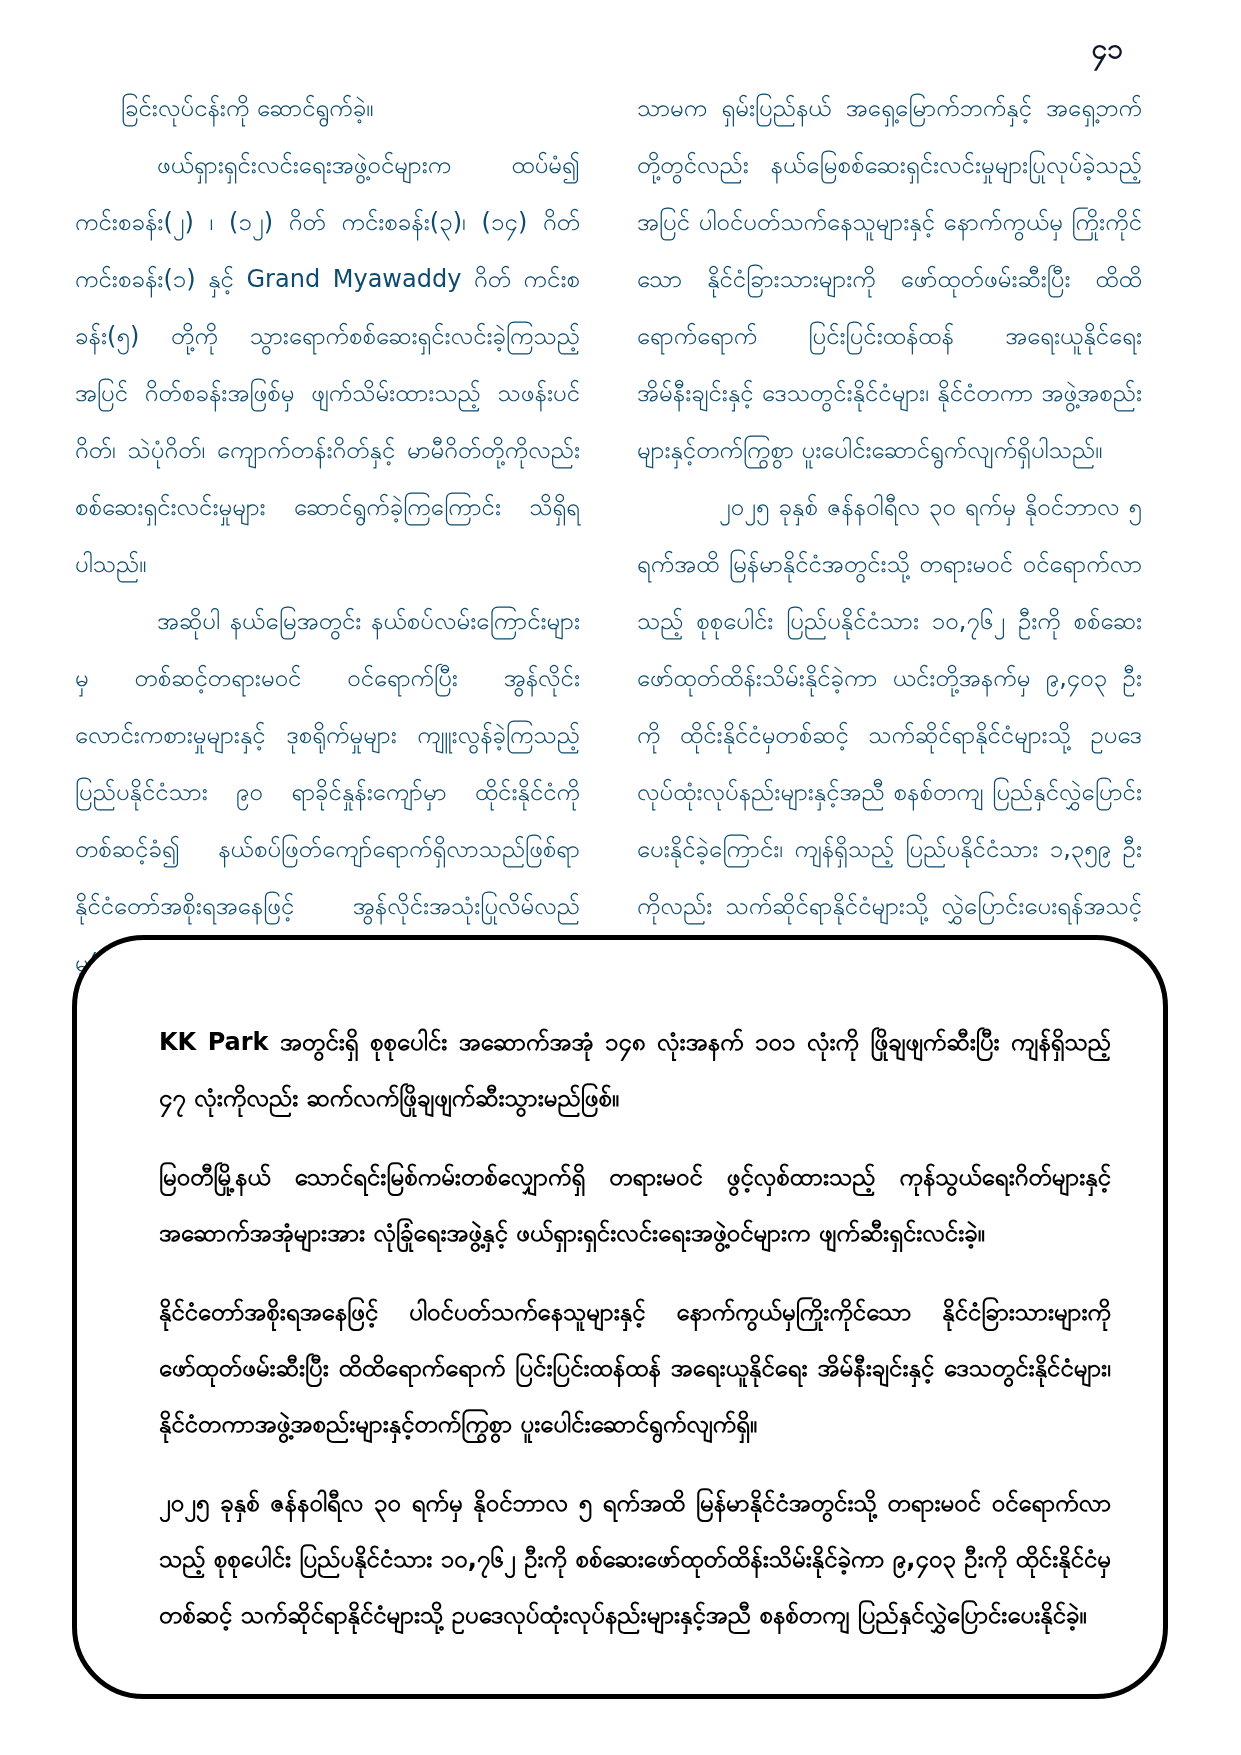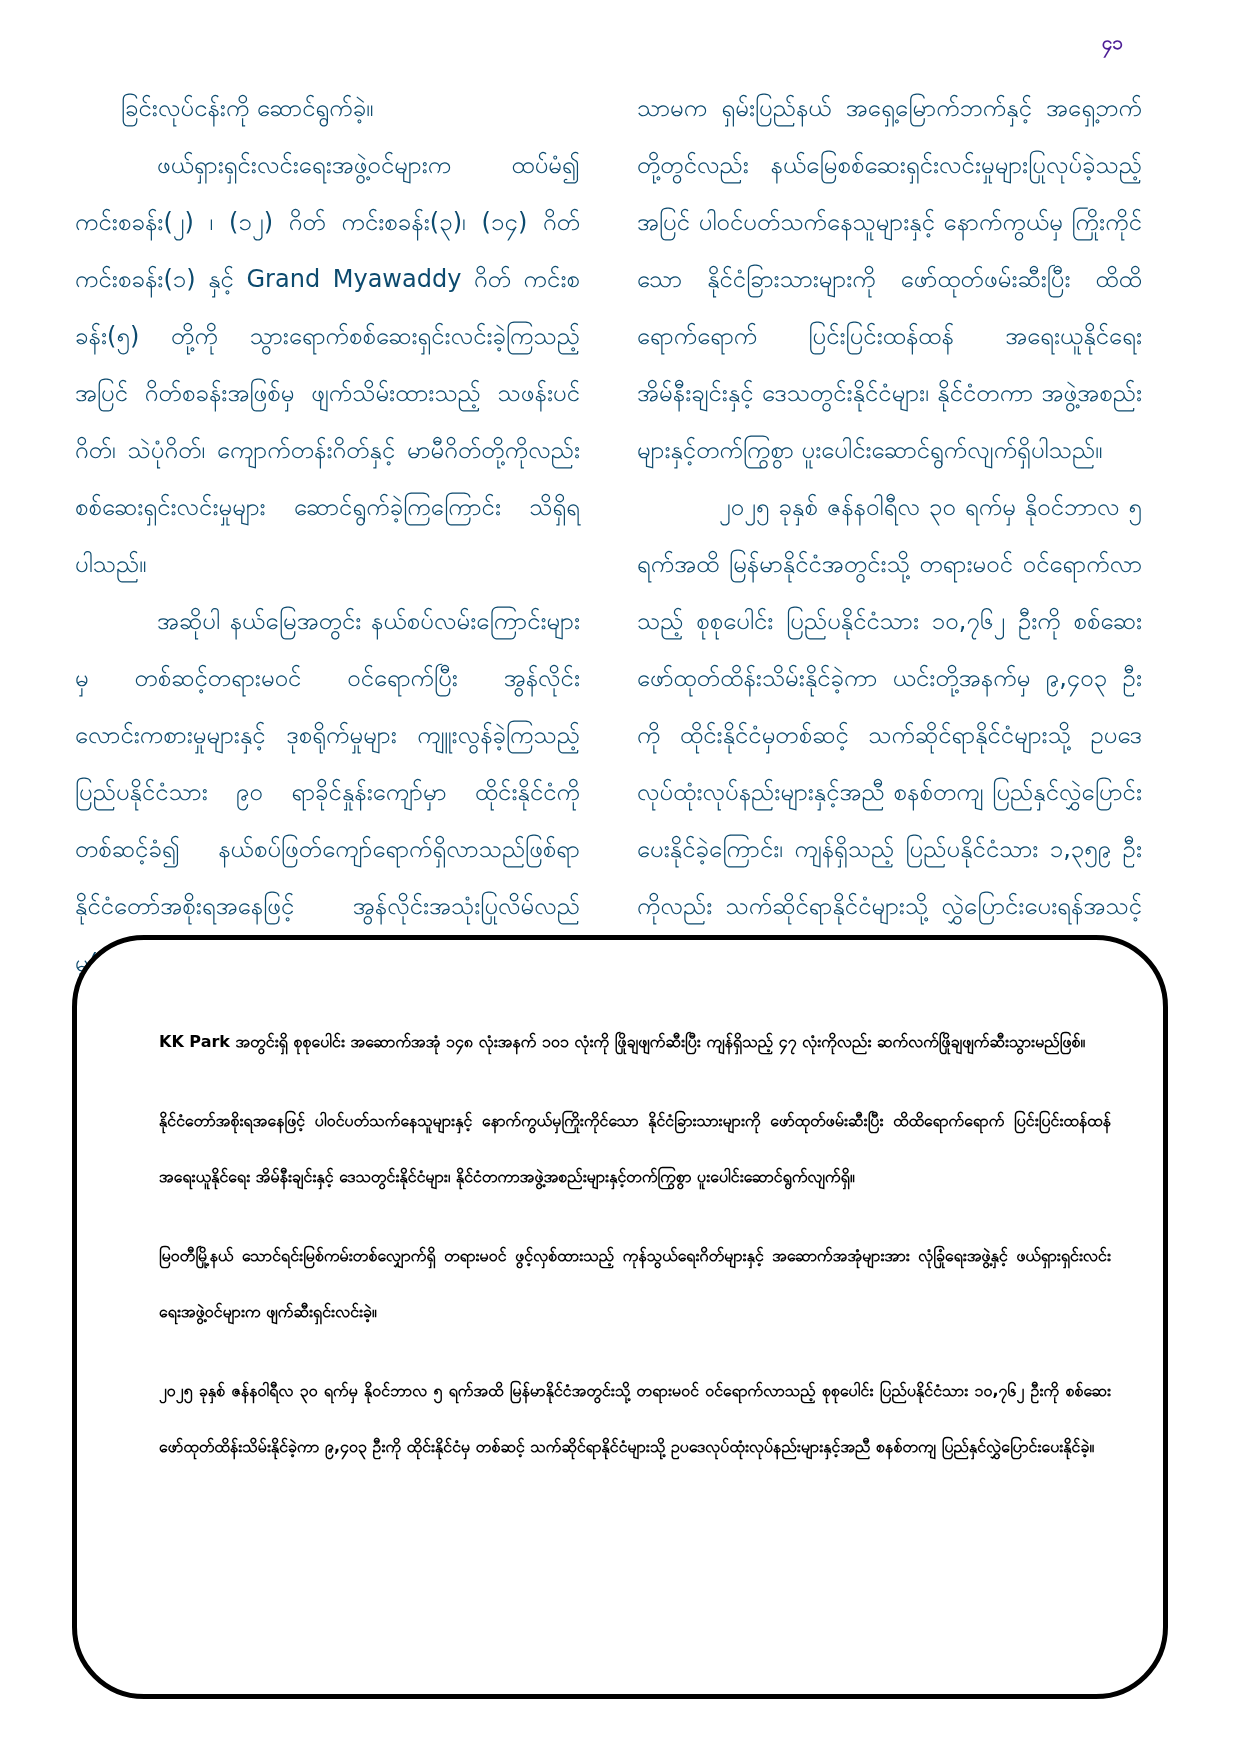--- a/index.html
+++ b/index.html
@@ -10,23 +10,23 @@
     height: 1755px;
     background: #ffffff;
     font-family: "DejaVu Sans", sans-serif;
     color: #111111;
     overflow: hidden;
   }
   .page-number {
     position: absolute;
     top: 30px;
     right: 118px;
-    font-size: 19px;
+    font-size: 28px;
     font-weight: bold;
-    color: #4c1d95;
+    color: #0f172a;
   }
   .column {
     position: absolute;
     top: 80px;
     width: 505px;
     font-size: 24px;
     line-height: 57px;
     text-align: justify;
     color: #0c4a6e;
   }
@@ -64,21 +64,21 @@
     padding-top: 20px;
   }
   .bullet-marker .dot {
     width: 14px;
     height: 14px;
     border-radius: 50%;
     background: #000000;
   }
   .bullet-text {
     flex: 1;
-    font-size: 16px;
+    font-size: 24px;
     line-height: 56px;
     font-weight: bold;
     text-align: justify;
     color: #000000;
   }
 </style>
 </head>
 <body>
 
 <div class="page">
@@ -99,26 +99,26 @@
 
   <div class="summary-box">
 
     <div class="bullet-item">
       <span class="bullet-marker"><span class="dot"></span></span>
       <span class="bullet-text">KK Park အတွင်းရှိ စုစုပေါင်း အဆောက်အအုံ ၁၄၈ လုံးအနက် ၁၀၁ လုံးကို ဖြိုချဖျက်ဆီးပြီး ကျန်ရှိသည့် ၄၇ လုံးကိုလည်း ဆက်လက်ဖြိုချဖျက်ဆီးသွားမည်ဖြစ်။</span>
     </div>
 
     <div class="bullet-item">
       <span class="bullet-marker"><span class="dot"></span></span>
-      <span class="bullet-text">နိုင်ငံတော်အစိုးရအနေဖြင့် ပါဝင်ပတ်သက်နေသူများနှင့် နောက်ကွယ်မှကြိုးကိုင်သော နိုင်ငံခြားသားများကို ဖော်ထုတ်ဖမ်းဆီးပြီး ထိထိရောက်ရောက် ပြင်းပြင်းထန်ထန် အရေးယူနိုင်ရေး အိမ်နီးချင်းနှင့် ဒေသတွင်းနိုင်ငံများ၊ နိုင်ငံတကာအဖွဲ့အစည်းများနှင့်တက်ကြွစွာ ပူးပေါင်းဆောင်ရွက်လျက်ရှိ။</span>
+      <span class="bullet-text">မြဝတီမြို့နယ် သောင်ရင်းမြစ်ကမ်းတစ်လျှောက်ရှိ တရားမဝင် ဖွင့်လှစ်ထားသည့် ကုန်သွယ်ရေးဂိတ်များနှင့် အဆောက်အအုံများအား လုံခြုံရေးအဖွဲ့နှင့် ဖယ်ရှားရှင်းလင်းရေးအဖွဲ့ဝင်များက ဖျက်ဆီးရှင်းလင်းခဲ့။</span>
     </div>
 
     <div class="bullet-item">
       <span class="bullet-marker"><span class="dot"></span></span>
-      <span class="bullet-text">မြဝတီမြို့နယ် သောင်ရင်းမြစ်ကမ်းတစ်လျှောက်ရှိ တရားမဝင် ဖွင့်လှစ်ထားသည့် ကုန်သွယ်ရေးဂိတ်များနှင့် အဆောက်အအုံများအား လုံခြုံရေးအဖွဲ့နှင့် ဖယ်ရှားရှင်းလင်းရေးအဖွဲ့ဝင်များက ဖျက်ဆီးရှင်းလင်းခဲ့။</span>
+      <span class="bullet-text">နိုင်ငံတော်အစိုးရအနေဖြင့် ပါဝင်ပတ်သက်နေသူများနှင့် နောက်ကွယ်မှကြိုးကိုင်သော နိုင်ငံခြားသားများကို ဖော်ထုတ်ဖမ်းဆီးပြီး ထိထိရောက်ရောက် ပြင်းပြင်းထန်ထန် အရေးယူနိုင်ရေး အိမ်နီးချင်းနှင့် ဒေသတွင်းနိုင်ငံများ၊ နိုင်ငံတကာအဖွဲ့အစည်းများနှင့်တက်ကြွစွာ ပူးပေါင်းဆောင်ရွက်လျက်ရှိ။</span>
     </div>
 
     <div class="bullet-item">
       <span class="bullet-marker"><span class="dot"></span></span>
       <span class="bullet-text">၂၀၂၅ ခုနှစ် ဇန်နဝါရီလ ၃၀ ရက်မှ နိုဝင်ဘာလ ၅ ရက်အထိ မြန်မာနိုင်ငံအတွင်းသို့ တရားမဝင် ဝင်ရောက်လာသည့် စုစုပေါင်း ပြည်ပနိုင်ငံသား ၁၀,၇၆၂ ဦးကို စစ်ဆေးဖော်ထုတ်ထိန်းသိမ်းနိုင်ခဲ့ကာ ၉,၄၀၃ ဦးကို ထိုင်းနိုင်ငံမှ တစ်ဆင့် သက်ဆိုင်ရာနိုင်ငံများသို့ ဥပဒေလုပ်ထုံးလုပ်နည်းများနှင့်အညီ စနစ်တကျ ပြည်နှင်လွှဲပြောင်းပေးနိုင်ခဲ့။</span>
     </div>
 
   </div>
 
 </div>

